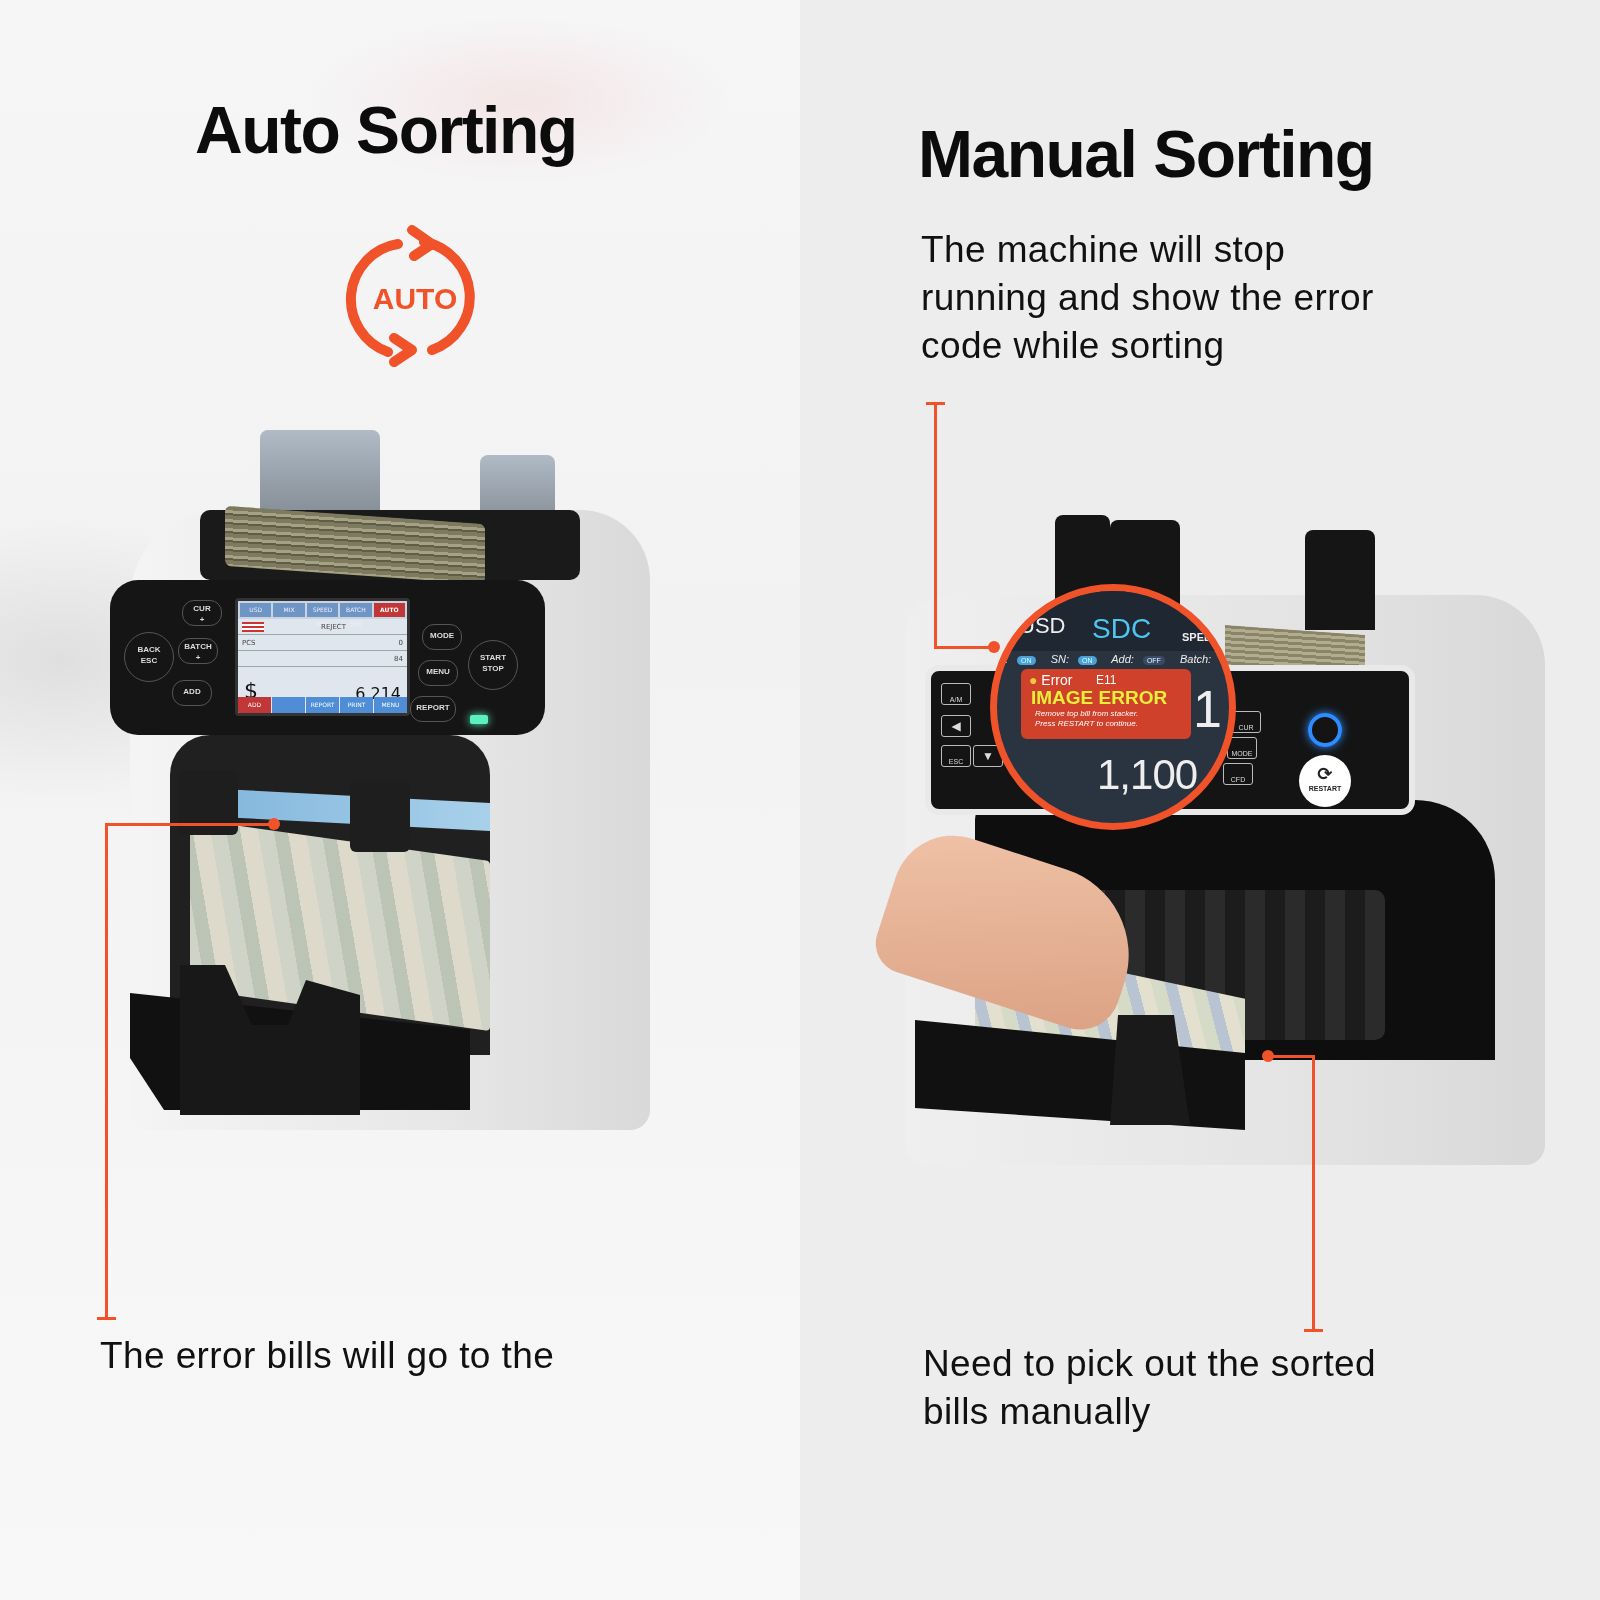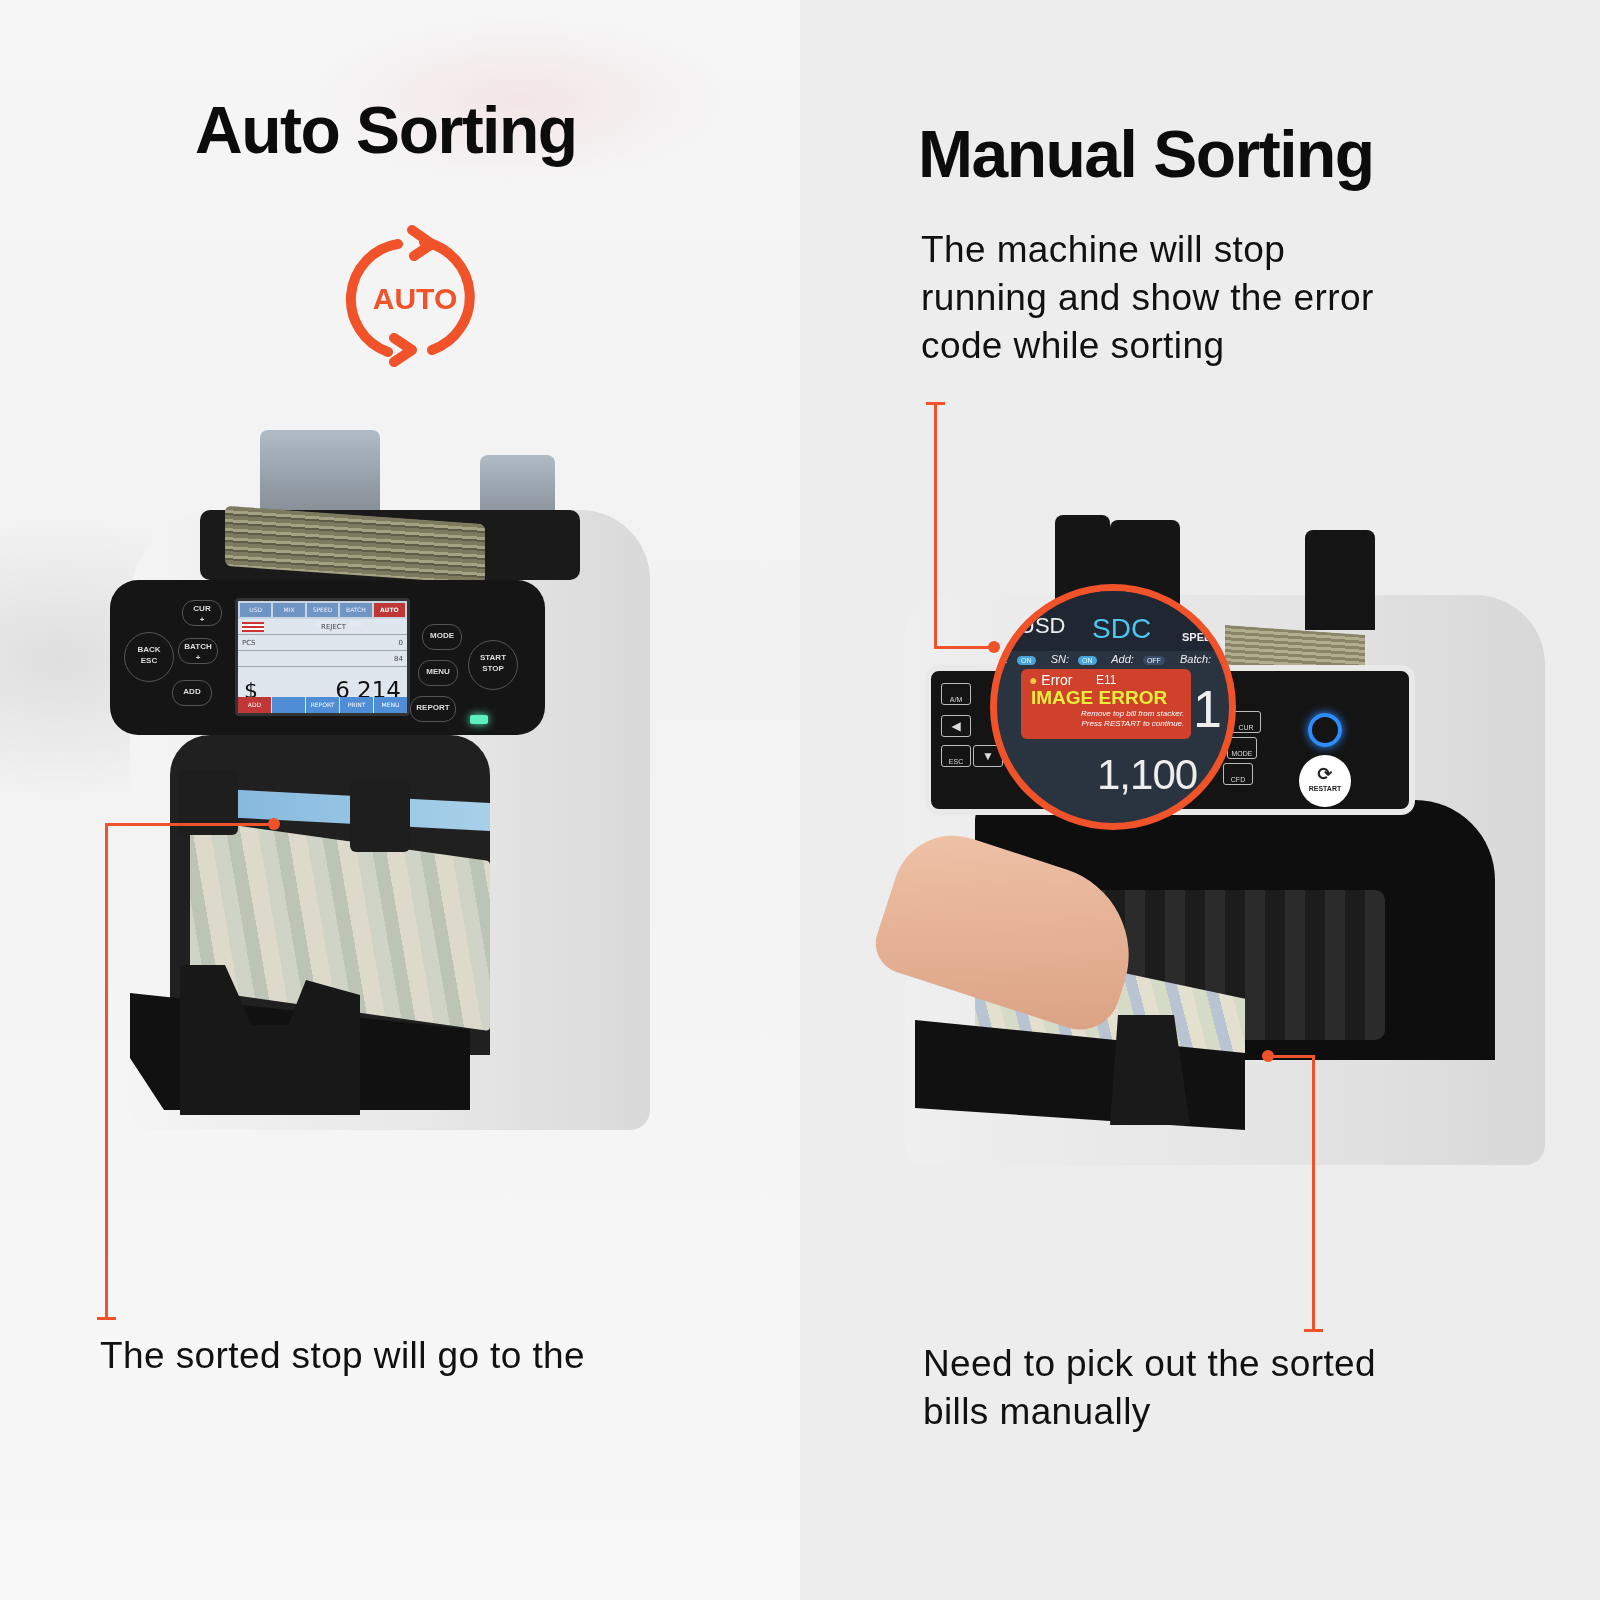--- a/index.html
+++ b/index.html
@@ -32,21 +32,21 @@
   .ml-topbox { position: absolute; left: 90px; top: 90px; width: 380px; height: 70px; background: #1a1a1a; border-radius: 10px; }
   .ml-cash { position: absolute; left: 115px; top: 95px; width: 260px; height: 60px; background: repeating-linear-gradient(180deg,#7d7a60 0 4px,#a5a283 4px 7px,#5f5d48 7px 9px); border-radius: 6px; transform: skewY(4deg); }
   .ml-panel { position: absolute; left: 0; top: 160px; width: 435px; height: 155px; background: #151515; border-radius: 28px; }
   .ml-screen { position: absolute; left: 125px; top: 18px; width: 175px; height: 118px; background: #dfe6ee; border: 3px solid #333; border-radius: 4px; overflow: hidden; font-family: "DejaVu Sans", sans-serif; }
   .scr-tabs { display: flex; height: 18px; gap: 2px; padding: 2px; background: #c8d4e2; }
   .scr-tab { flex: 1; background: #6f95c4; color: #eef; font-size: 6px; text-align: center; line-height: 14px; }
   .scr-tab.auto { background: #c13636; color: #fff; font-weight: 700; }
   .scr-row { height: 16px; font-size: 7px; color: #444; padding: 0 4px; display: flex; justify-content: space-between; align-items: center; border-bottom: 1px solid #9aa; }
   .scr-big { height: 36px; display: flex; justify-content: space-between; align-items: flex-end; padding: 0 6px; }
   .scr-sym { font-size: 22px; color: #111; }
-  .scr-amt { font-size: 23px; color: #111; }
+  .scr-amt { font-size: 16px; color: #111; }
   .scr-btns { position: absolute; bottom: 0; left: 0; right: 0; display: flex; gap: 1px; height: 16px; }
   .scr-btn { flex: 1; background: #4f8ed6; color: #fff; font-size: 6px; text-align: center; line-height: 16px; }
   .scr-btn.red { background: #c13636; }
   .hw-btn { position: absolute; width: 40px; height: 26px; border: 1.5px solid #555; border-radius: 12px; color: #ddd; font-size: 8px; font-weight: 700; text-align: center; line-height: 11px; padding-top: 2px; }
   .hw-btn.round { width: 50px; height: 50px; border-radius: 50%; padding-top: 11px; }
   .led { position: absolute; width: 18px; height: 9px; background: #5cf0c0; border-radius: 2px; box-shadow: 0 0 8px #5cf0c0; }
   .ml-throat { position: absolute; left: 60px; top: 315px; width: 320px; height: 320px; background: #202020; border-radius: 40px 40px 0 0; }
   .ml-bills { position: absolute; left: 80px; top: 420px; width: 300px; height: 170px; background: repeating-linear-gradient(80deg,#d9ddd0 0 16px,#c4cdbd 16px 30px,#e7e3d4 30px 48px); border-radius: 4px; transform: skewY(8deg); opacity: 0.95; }
   .ml-reject-bill { position: absolute; left: 70px; top: 375px; width: 310px; height: 28px; background: linear-gradient(90deg,#7fb4db,#a8d0ea); transform: skewY(3deg); }
   .ml-guide-a { position: absolute; left: 68px; top: 350px; width: 60px; height: 65px; background: #1e1e1e; border-radius: 6px; }
@@ -77,21 +77,21 @@
   .mg-speed { position: absolute; left: 185px; top: 40px; font-size: 11px; color: #eee; font-weight: 700; }
   .mg-status { position: absolute; left: 0; top: 62px; width: 100%; font-size: 11px; color: #eee; font-style: italic; white-space: nowrap; }
   .mg-status span { margin-right: 6px; }
   .pill { display: inline-block; background: #4aa3d8; color: #dff; font-size: 7px; border-radius: 6px; padding: 1px 4px; font-style: normal; }
   .pill.off { background: #3a4a66; }
   .mg-batch { color: #f4c541; }
   .mg-error { position: absolute; left: 24px; top: 78px; width: 170px; height: 70px; background: #d0412c; border-radius: 6px; }
   .mg-err-lbl { position: absolute; left: 8px; top: 3px; font-size: 14px; color: #fff; }
   .mg-err-code { position: absolute; left: 75px; top: 4px; font-size: 12px; color: #fff; }
   .mg-err-title { position: absolute; left: 10px; top: 18px; font-size: 19px; color: #e7ef3b; font-weight: 700; white-space: nowrap; }
-  .mg-err-msg { position: absolute; left: 14px; top: 40px; font-size: 8px; color: #fff; line-height: 10px; text-align: right; font-style: italic; margin-left: 46px; }
+  .mg-err-msg { position: absolute; left: 14px; top: 40px; font-size: 8px; color: #fff; line-height: 10px; text-align: left; font-style: italic; }
   .mg-one { position: absolute; left: 196px; top: 88px; font-size: 52px; color: #eee; }
   .mg-count { position: absolute; left: 100px; top: 160px; font-size: 42px; color: #eee; letter-spacing: -1px; }
 </style>
 </head>
 <body>
 
 <div class="panel panel-left">
   <div class="heading" style="left:195px; top:92px;">Auto Sorting</div>
 
   <svg class="auto-icon" viewBox="0 0 150 150">
@@ -168,21 +168,21 @@
       <div class="led" style="left:360px; top:135px;"></div>
     </div>
   </div>
 
   <div class="callout-line" style="left:105px; top:823px; width:170px; height:3px;"></div>
   <div class="callout-dot" style="left:268px; top:818px;"></div>
   <div class="callout-line" style="left:105px; top:823px; width:3px; height:495px;"></div>
   <div class="callout-line" style="left:97px; top:1317px; width:19px; height:3px;"></div>
 
   <div class="desc" style="left:100px; top:1332px;">
-    <div>The sorted stop will go to the</div>
+    <div>The error bills will go to the</div>
   </div>
 </div>
 
 <div class="panel panel-right">
   <div class="heading" style="left:118px; top:92px;margin-top:24px;">Manual Sorting</div>
   <div class="desc" style="left:121px; top:226px;">
     <div>The machine will stop</div>
     <div>running and show the error</div>
     <div>code while sorting</div>
   </div>

